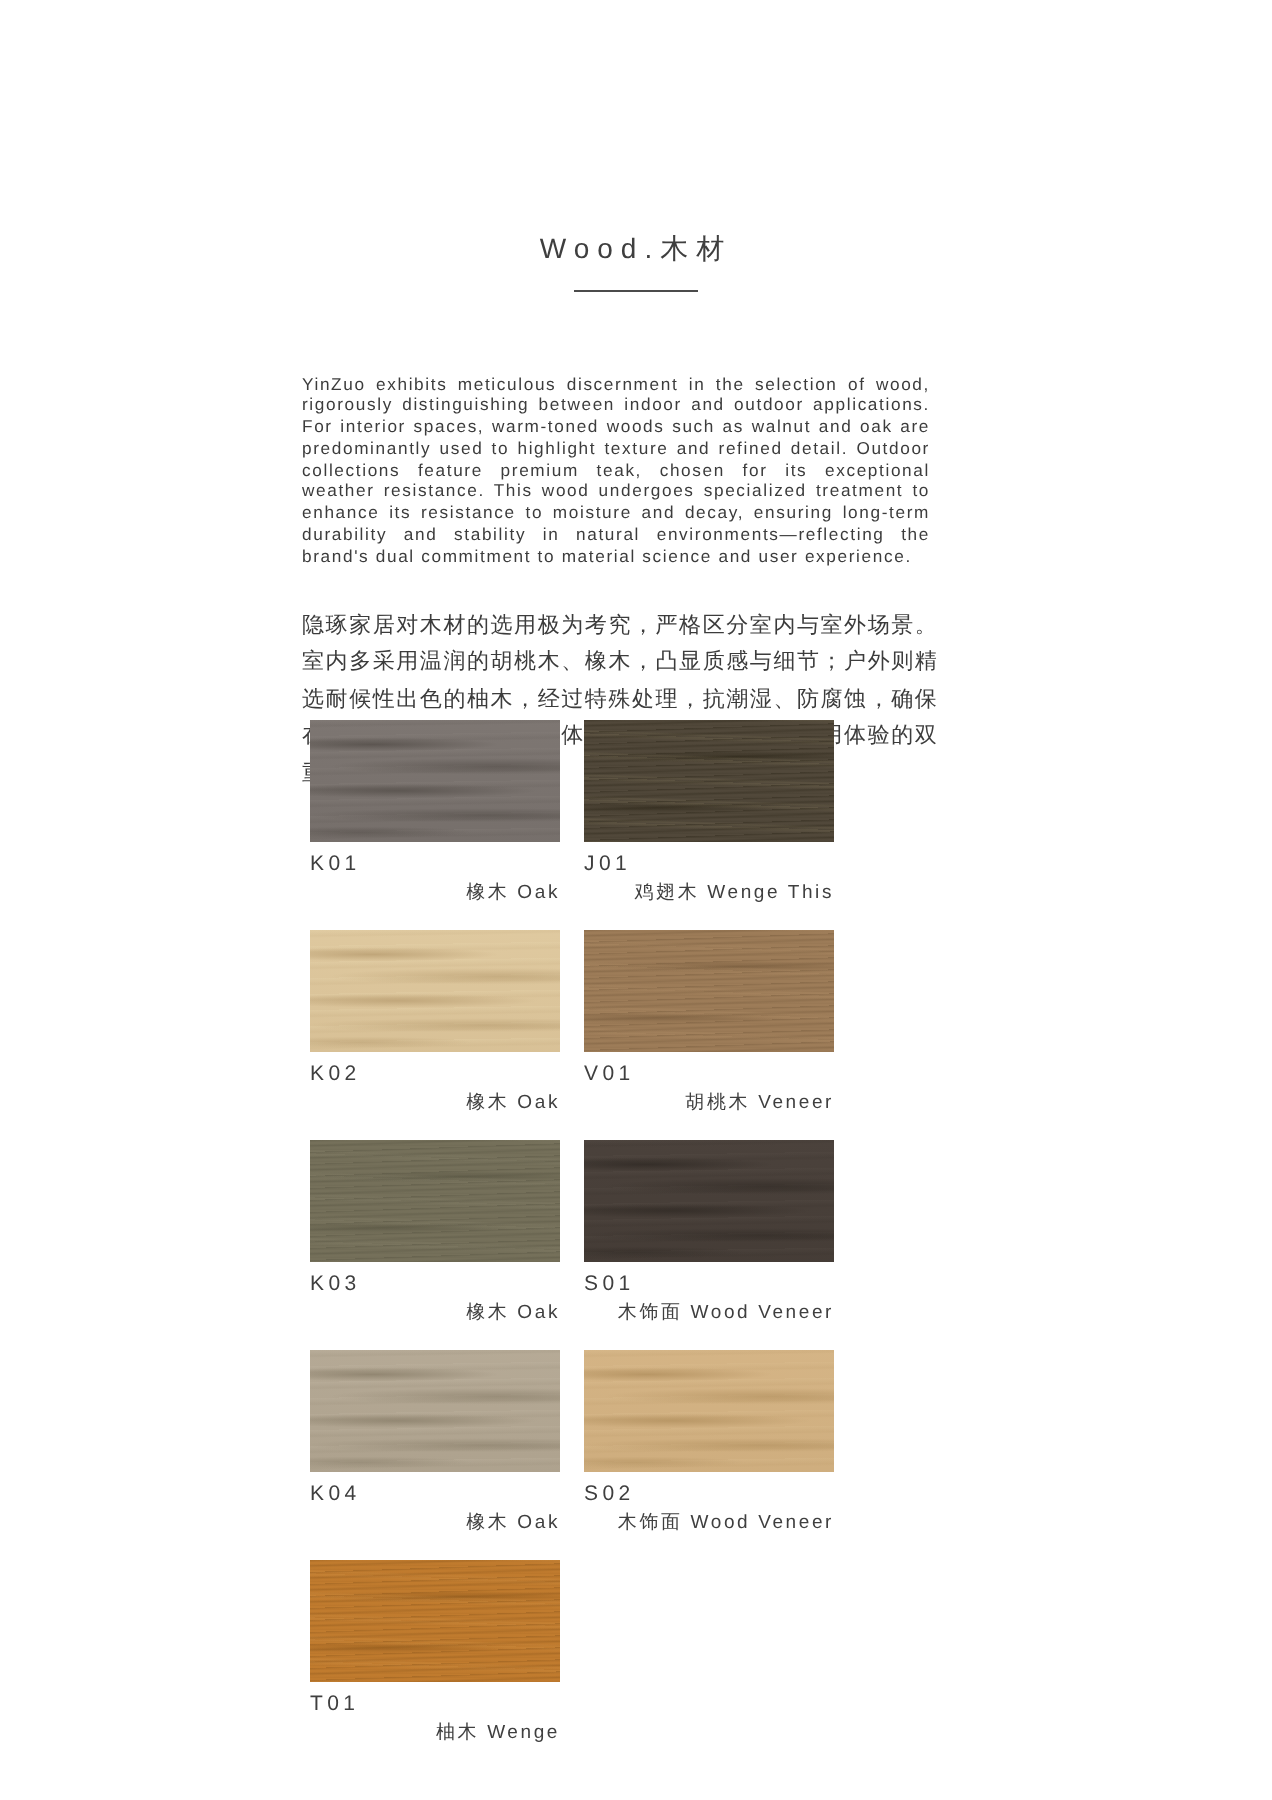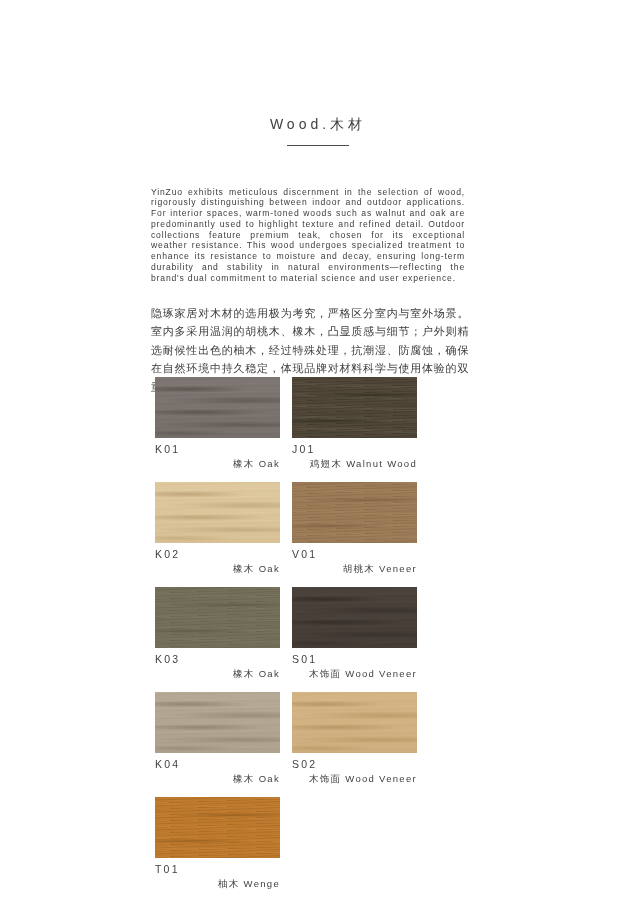--- a/index.html
+++ b/index.html
@@ -19,21 +19,21 @@
     position:absolute;top:178px;left:151px;width:314px;
     font-size:8.6px;line-height:10.75px;letter-spacing:0.82px;
     text-align:justify;color:#3c3c3c;
   }
   .intro-zh{
     position:absolute;top:293px;left:151px;width:318px;
     font-size:11px;line-height:18.4px;letter-spacing:0.6px;
     text-align:justify;color:#3c3c3c;
   }
   .swatch-grid{
-    position:absolute;top:377px;left:155px;
+    position:absolute;top:360px;left:155px;
     display:grid;grid-template-columns:125px 125px;column-gap:52px;row-gap:10px;gap:12px;
   }
   .swatch-card{width:125px;}
   .wood-swatch{
     width:125px;height:61px;position:relative;overflow:hidden;
     background-color:var(--base);
   }
   .swatch-code{
     margin-top:5px;font-size:10.5px;letter-spacing:2.2px;color:#3f3f3f;line-height:13px;
   }
@@ -59,21 +59,21 @@
     <div class="swatch-code">K01</div>
     <div class="swatch-name">
       <span class="zh">橡木</span><span class="en">Oak</span>
     </div>
   </div>
 
   <div class="swatch-card">
     <div class="wood-swatch" style="--base: #51483a; background-image: repeating-linear-gradient(178deg, rgba(43, 37, 23, 0.4) 0px, rgba(43, 37, 23, 0) 1px, rgba(43, 37, 23, 0) 2px, rgba(43, 37, 23, 0.3) 3px, rgba(43, 37, 23, 0) 4px, rgba(43, 37, 23, 0) 6px), repeating-linear-gradient(182deg, rgba(133, 122, 92, 0.25) 0px, rgba(133, 122, 92, 0) 2px, rgba(133, 122, 92, 0) 9px, rgba(133, 122, 92, 0.2) 10px, rgba(133, 122, 92, 0) 11px), radial-gradient(100px 4px at 60% 30%, rgba(43, 37, 23, 0.55), rgba(43, 37, 23, 0) 70%), radial-gradient(90px 4px at 30% 72%, rgba(43, 37, 23, 0.5), rgba(43, 37, 23, 0) 70%), repeating-linear-gradient(0deg, rgba(43, 37, 23, 0.13) 0px, rgba(43, 37, 23, 0) 1px, rgba(43, 37, 23, 0) 2px);"></div>
     <div class="swatch-code">J01</div>
     <div class="swatch-name">
-      <span class="zh">鸡翅木</span><span class="en">Walnut Wood</span>
+      <span class="zh">鸡翅木</span><span class="en">Wenge This</span>
     </div>
   </div>
 
   <div class="swatch-card">
     <div class="wood-swatch" style="--base: #ddc69c; background-image: radial-gradient(90px 5px at 25% 20%, rgba(179, 151, 106, 0.7), rgba(179, 151, 106, 0) 70%), radial-gradient(120px 6px at 75% 38%, rgba(179, 151, 106, 0.55), rgba(179, 151, 106, 0) 70%), radial-gradient(100px 5px at 35% 58%, rgba(179, 151, 106, 0.65), rgba(179, 151, 106, 0) 70%), radial-gradient(130px 5px at 70% 78%, rgba(179, 151, 106, 0.55), rgba(179, 151, 106, 0) 70%), radial-gradient(80px 4px at 20% 92%, rgba(179, 151, 106, 0.5), rgba(179, 151, 106, 0) 70%), repeating-linear-gradient(179deg, rgba(236, 220, 180, 0.2) 0px, rgba(179, 151, 106, 0.1) 3px, rgba(236, 220, 180, 0) 4px, rgba(236, 220, 180, 0) 8px), linear-gradient(183deg, rgba(236, 220, 180, 0.15), rgba(179, 151, 106, 0.12));"></div>
     <div class="swatch-code">K02</div>
     <div class="swatch-name">
       <span class="zh">橡木</span><span class="en">Oak</span>
     </div>
   </div>

